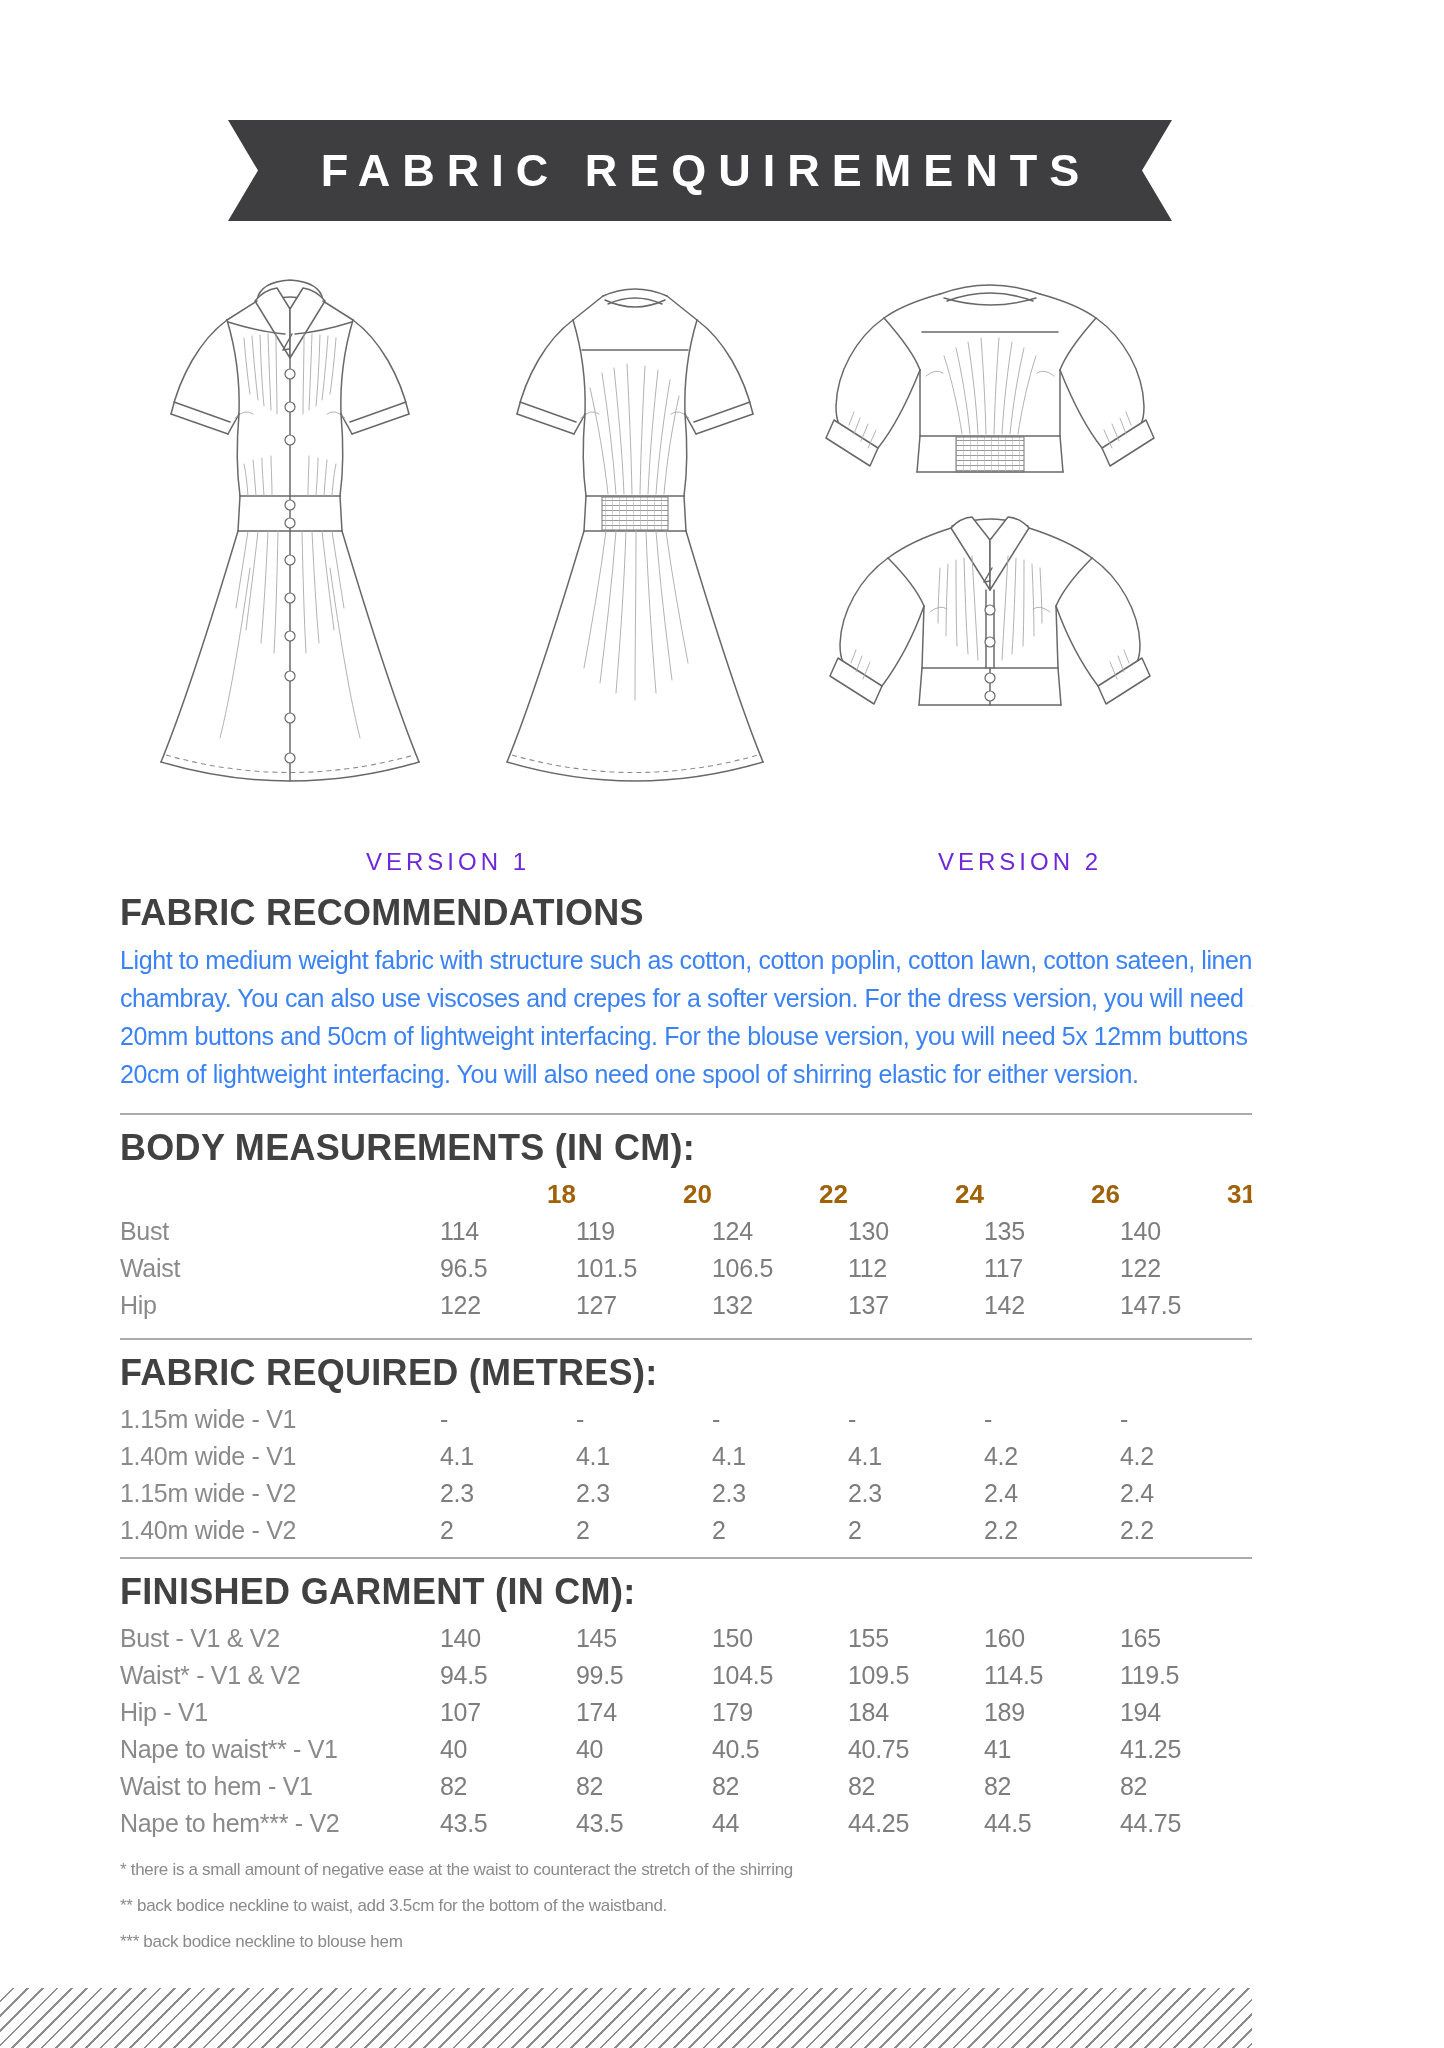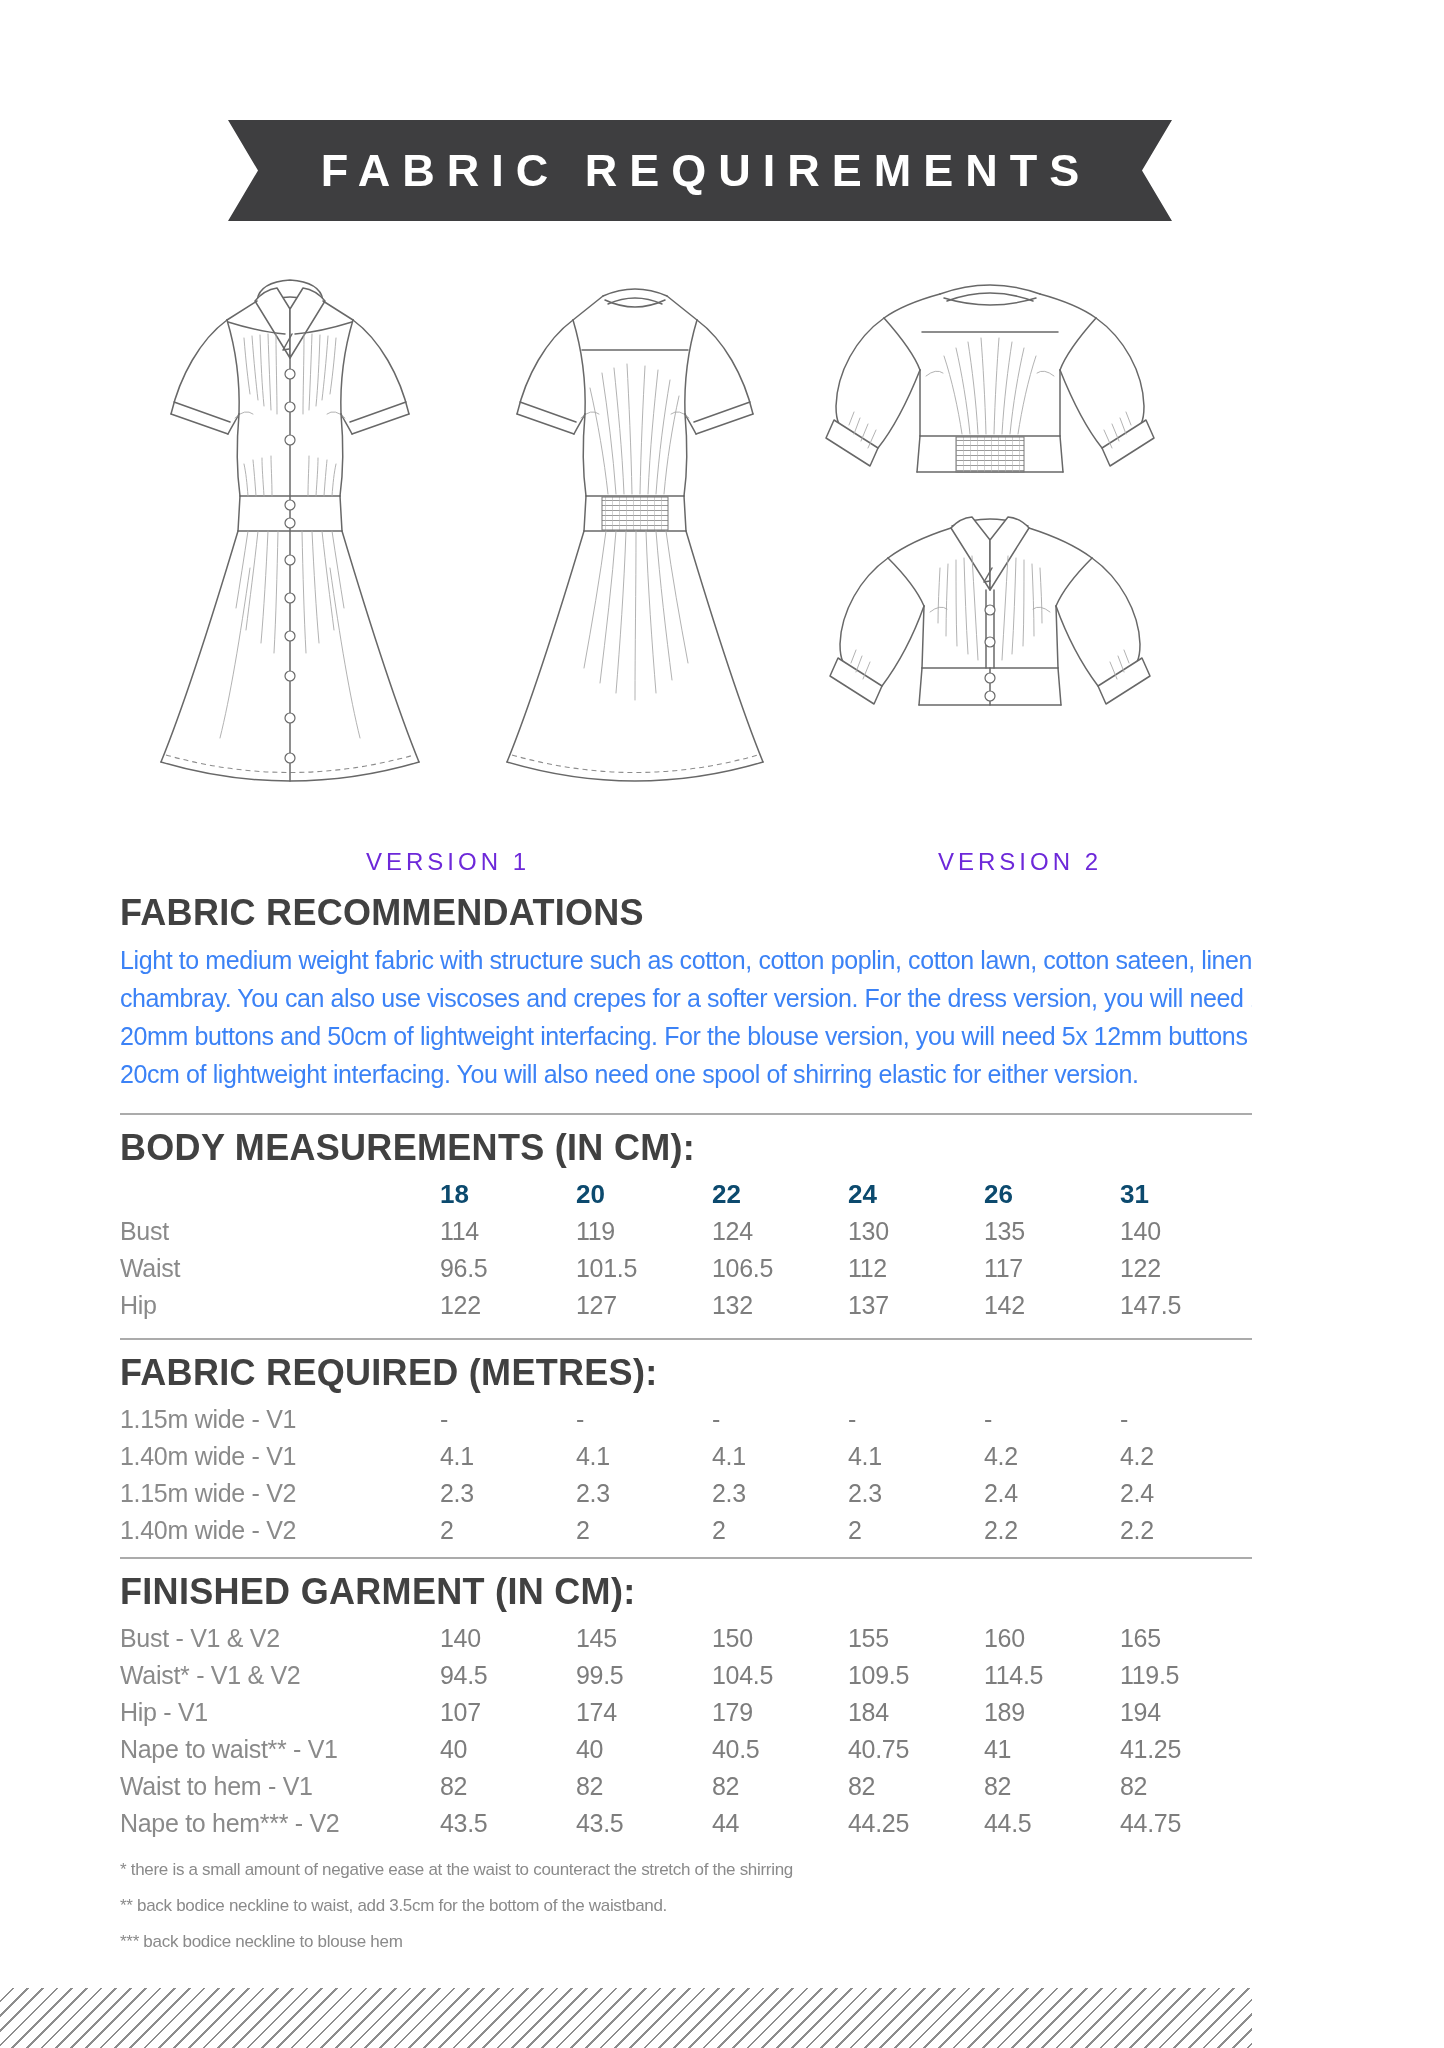--- a/index.html
+++ b/index.html
@@ -38,21 +38,21 @@
   hr.r1{margin-top:20px;}
   hr.r2{margin-top:14px;}
   hr.r3{margin-top:8px;}
 
   
   .t-wrap{margin-top:8px;}
   .t-row{display:grid;grid-template-columns:320px repeat(7,136px);height:37px;align-items:center;}
   .t-row.sizes{margin-top:2px;}
   .t-label{font-size:25px;letter-spacing:-0.3px;color:#8a8a8a;white-space:nowrap;}
   .t-cell{font-size:25px;color:#7d7d7d;letter-spacing:-0.3px;}
-  .t-row.sizes .t-cell{font-size:26px;font-weight:700;color:#0c4a6e;letter-spacing:0;}
+  .t-row.sizes .t-cell{font-size:26px;font-weight:700;color:#a16207;letter-spacing:0;text-align:right;}
 
   
   .footnotes{margin-top:10px;}
   .footnote{font-size:17px;line-height:36px;letter-spacing:-0.3px;color:#8a8a8a;}
 
   
   .hatch{position:absolute;left:0;bottom:0;width:1444px;height:60px;
          background:repeating-linear-gradient(135deg,#ffffff 0px,#ffffff 8.5px,#8d8d8d 8.5px,#8d8d8d 10.4px);}
 </style>
 </head>

